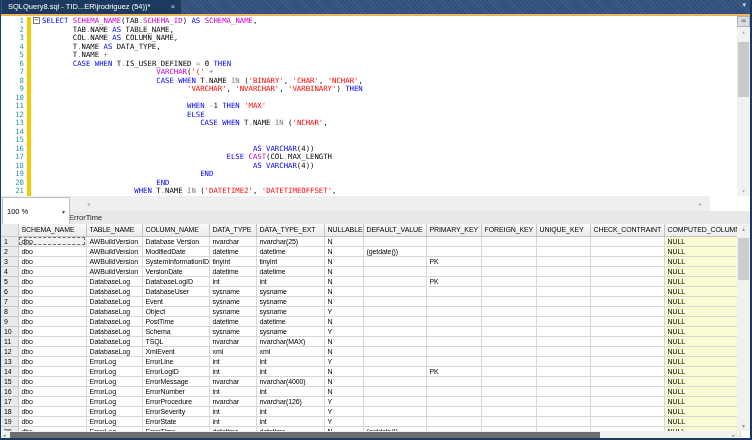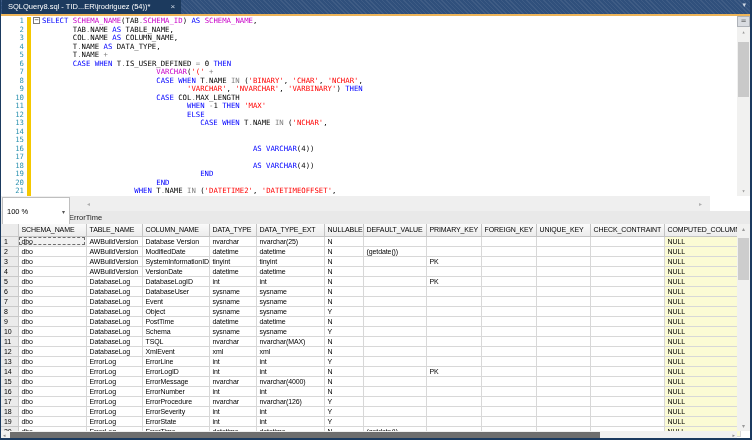--- a/index.html
+++ b/index.html
@@ -83,28 +83,28 @@
     <div id="code">
         <div class="line"><span class="ln">1</span><span class="chg"></span><span class="foldc"><span class="foldbox">−</span></span><span class="toks"><span class="t-k">SELECT</span><span class="t-p"> </span><span class="t-f">SCHEMA_NAME</span><span class="t-p">(TAB</span><span class="t-o">.</span><span class="t-f">SCHEMA_ID</span><span class="t-p">) </span><span class="t-k">AS</span><span class="t-p"> </span><span class="t-f">SCHEMA_NAME</span><span class="t-p">,</span></span></div>
         <div class="line"><span class="ln">2</span><span class="chg"></span><span class="foldc"></span><span class="toks"><span class="t-p">       TAB</span><span class="t-o">.</span><span class="t-p">NAME </span><span class="t-k">AS</span><span class="t-p"> TABLE_NAME,</span></span></div>
         <div class="line"><span class="ln">3</span><span class="chg"></span><span class="foldc"></span><span class="toks"><span class="t-p">       COL</span><span class="t-o">.</span><span class="t-p">NAME </span><span class="t-k">AS</span><span class="t-p"> COLUMN_NAME,</span></span></div>
         <div class="line"><span class="ln">4</span><span class="chg"></span><span class="foldc"></span><span class="toks"><span class="t-p">       T</span><span class="t-o">.</span><span class="t-p">NAME </span><span class="t-k">AS</span><span class="t-p"> DATA_TYPE,</span></span></div>
         <div class="line"><span class="ln">5</span><span class="chg"></span><span class="foldc"></span><span class="toks"><span class="t-p">       T</span><span class="t-o">.</span><span class="t-p">NAME </span><span class="t-o">+</span></span></div>
         <div class="line"><span class="ln">6</span><span class="chg"></span><span class="foldc"></span><span class="toks"><span class="t-p">       </span><span class="t-k">CASE</span><span class="t-p"> </span><span class="t-k">WHEN</span><span class="t-p"> T</span><span class="t-o">.</span><span class="t-p">IS_USER_DEFINED </span><span class="t-o">=</span><span class="t-p"> </span><span class="t-n">0</span><span class="t-p"> </span><span class="t-k">THEN</span></span></div>
         <div class="line"><span class="ln">7</span><span class="chg"></span><span class="foldc"></span><span class="toks"><span class="t-p">                          </span><span class="t-f">VARCHAR</span><span class="t-p">(</span><span class="t-s">'('</span><span class="t-p"> </span><span class="t-o">+</span></span></div>
         <div class="line"><span class="ln">8</span><span class="chg"></span><span class="foldc"></span><span class="toks"><span class="t-p">                          </span><span class="t-k">CASE</span><span class="t-p"> </span><span class="t-k">WHEN</span><span class="t-p"> T</span><span class="t-o">.</span><span class="t-p">NAME </span><span class="t-o">IN</span><span class="t-p"> (</span><span class="t-s">'BINARY'</span><span class="t-p">, </span><span class="t-s">'CHAR'</span><span class="t-p">, </span><span class="t-s">'NCHAR'</span><span class="t-p">,</span></span></div>
         <div class="line"><span class="ln">9</span><span class="chg"></span><span class="foldc"></span><span class="toks"><span class="t-p">                                 </span><span class="t-s">'VARCHAR'</span><span class="t-p">, </span><span class="t-s">'NVARCHAR'</span><span class="t-p">, </span><span class="t-s">'VARBINARY'</span><span class="t-p">) </span><span class="t-k">THEN</span></span></div>
-        <div class="line"><span class="ln">10</span><span class="chg"></span><span class="foldc"></span><span class="toks"><span class="t-p">                          </span><span class="t-k">CASE</span><span class="t-p"> COL</span><span class="t-o">.</span><span class="t-p">MAX_LENGTH</span></span></div>
+        <div class="line"><span class="ln">10</span><span class="chg"></span><span class="foldc"></span></div>
         <div class="line"><span class="ln">11</span><span class="chg"></span><span class="foldc"></span><span class="toks"><span class="t-p">                                 </span><span class="t-k">WHEN</span><span class="t-p"> </span><span class="t-o">-</span><span class="t-n">1</span><span class="t-p"> </span><span class="t-k">THEN</span><span class="t-p"> </span><span class="t-s">'MAX'</span></span></div>
         <div class="line"><span class="ln">12</span><span class="chg"></span><span class="foldc"></span><span class="toks"><span class="t-p">                                 </span><span class="t-k">ELSE</span></span></div>
         <div class="line"><span class="ln">13</span><span class="chg"></span><span class="foldc"></span><span class="toks"><span class="t-p">                                    </span><span class="t-k">CASE</span><span class="t-p"> </span><span class="t-k">WHEN</span><span class="t-p"> T</span><span class="t-o">.</span><span class="t-p">NAME </span><span class="t-o">IN</span><span class="t-p"> (</span><span class="t-s">'NCHAR'</span><span class="t-p">,</span></span></div>
         <div class="line"><span class="ln">14</span><span class="chg"></span><span class="foldc"></span></div>
         <div class="line"><span class="ln">15</span><span class="chg"></span><span class="foldc"></span></div>
         <div class="line"><span class="ln">16</span><span class="chg"></span><span class="foldc"></span><span class="toks"><span class="t-p">                                                </span><span class="t-k">AS</span><span class="t-p"> </span><span class="t-k">VARCHAR</span><span class="t-p">(</span><span class="t-n">4</span><span class="t-p">))</span></span></div>
-        <div class="line"><span class="ln">17</span><span class="chg"></span><span class="foldc"></span></div>
+        <div class="line"><span class="ln">17</span><span class="chg"></span><span class="foldc"></span><span class="toks"><span class="t-p">                                          </span><span class="t-k">ELSE</span><span class="t-p"> </span><span class="t-f">CAST</span><span class="t-p">(COL</span><span class="t-o">.</span><span class="t-p">MAX_LENGTH</span></span></div>
         <div class="line"><span class="ln">18</span><span class="chg"></span><span class="foldc"></span><span class="toks"><span class="t-p">                                                </span><span class="t-k">AS</span><span class="t-p"> </span><span class="t-k">VARCHAR</span><span class="t-p">(</span><span class="t-n">4</span><span class="t-p">))</span></span></div>
         <div class="line"><span class="ln">19</span><span class="chg"></span><span class="foldc"></span><span class="toks"><span class="t-p">                                    </span><span class="t-k">END</span></span></div>
         <div class="line"><span class="ln">20</span><span class="chg"></span><span class="foldc"></span><span class="toks"><span class="t-p">                          </span><span class="t-k">END</span></span></div>
         <div class="line"><span class="ln">21</span><span class="chg"></span><span class="foldc"></span><span class="toks"><span class="t-p">                     </span><span class="t-k">WHEN</span><span class="t-p"> T</span><span class="t-o">.</span><span class="t-p">NAME </span><span class="t-o">IN</span><span class="t-p"> (</span><span class="t-s">'DATETIME2'</span><span class="t-p">, </span><span class="t-s">'DATETIMEOFFSET'</span><span class="t-p">,</span></span></div>
         <div class="line"><span class="ln">22</span><span class="chg"></span><span class="foldc"></span><span class="toks"><span class="t-p">                          </span><span class="t-s">'TIME'</span><span class="t-p">) </span><span class="t-k">THEN</span></span></div>
       </div>
     <div class="vscroll">
       <div class="vs-split">═</div>
       <div class="vs-arr">▴</div>
       <div class="vs-thumb"></div>

